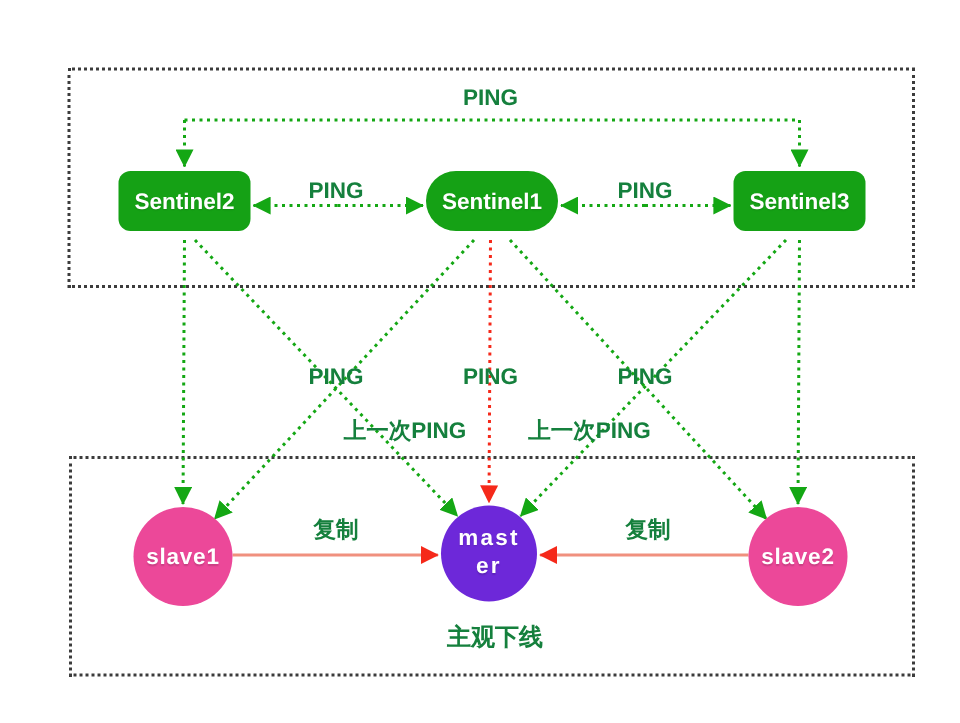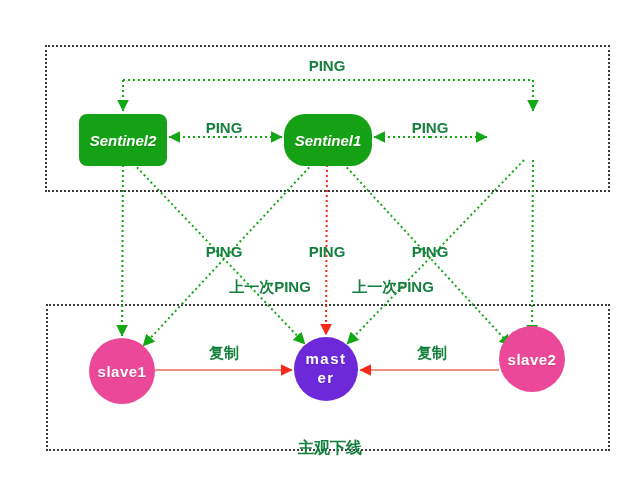--- a/index.html
+++ b/index.html
@@ -15,44 +15,43 @@
     position: absolute;
     box-sizing: border-box;
     border: 2px dotted #3c3c3c;
     z-index: 0;
   }
   #grp-sentinel { left: 45px; top: 45px; width: 565px; height: 147px; }
   #grp-redis    { left: 46px; top: 304px; width: 564px; height: 147px; }
   #wires { position: absolute; left: 0; top: 0; z-index: 1; }
   .nodebox {
     position: absolute;
-    width: 88px; height: 52px;
+    width: 88px; height: 40px;
     background: #15a115;
     border-radius: 8px;
     display: flex; align-items: center; justify-content: center;
     color: #fff; font-weight: bold; font-size: 15px;
     z-index: 2;
     text-shadow: 0 1px 1px rgba(0,0,0,0.15);
-    font-style: italic;
   }
   #node-sentinel2 { left: 79px;  top: 114px; }
   #node-sentinel1 { left: 284px; top: 114px; border-radius: 21px; }
   #node-sentinel3 { left: 489px; top: 114px; }
   .circlenode {
     position: absolute;
     border-radius: 50%;
     display: flex; align-items: center; justify-content: center;
     color: #fff; font-weight: bold; font-size: 15px;
     letter-spacing: 0.5px;
     z-index: 2;
     text-shadow: 0 1px 1px rgba(0,0,0,0.15);
   }
   .slave { width: 66px; height: 66px; background: #ec4899; }
   #node-slave1 { left: 89px;  top: 338px; }
-  #node-slave2 { left: 499px; top: 326px; }
+  #node-slave2 { left: 499px; top: 338px; }
   #node-master {
     left: 294px; top: 337px;
     width: 64px; height: 64px;
     background: #6d28d9;
   }
   #node-master .wraplbl {
     width: 50px;
     word-break: break-all;
     text-align: center;
     line-height: 1.25;
@@ -109,20 +108,23 @@
     <line x1="155" y1="370" x2="292" y2="370" stroke="#f0907e" stroke-width="2" marker-end="url(#ar)"></line>
     <line x1="499" y1="370" x2="360" y2="370" stroke="#f0907e" stroke-width="2" marker-end="url(#ar)"></line>
   </svg>
 
   <div id="node-sentinel2" class="nodebox">
     <span>Sentinel2</span>
   </div>
   <div id="node-sentinel1" class="nodebox">
     <span>Sentinel1</span>
   </div>
+  <div id="node-sentinel3" class="nodebox">
+    <span>Sentinel3</span>
+  </div>
 
   <div id="node-slave1" class="circlenode slave">
     <span>slave1</span>
   </div>
   <div id="node-master" class="circlenode">
     <span class="wraplbl">master</span>
   </div>
   <div id="node-slave2" class="circlenode slave">
     <span>slave2</span>
   </div>
@@ -130,15 +132,15 @@
   <div class="lbl" style="left:327px; top:57px;">PING</div>
   <div class="lbl" style="left:224px; top:119px;">PING</div>
   <div class="lbl" style="left:430px; top:119px;">PING</div>
   <div class="lbl" style="left:224px; top:243px;">PING</div>
   <div class="lbl" style="left:327px; top:243px;">PING</div>
   <div class="lbl" style="left:430px; top:243px;">PING</div>
   <div class="lbl" style="left:270px; top:278px;">上一次PING</div>
   <div class="lbl" style="left:393px; top:278px;">上一次PING</div>
   <div class="lbl" style="left:224px; top:344px;">复制</div>
   <div class="lbl" style="left:432px; top:344px;">复制</div>
-  <div id="lbl-status" class="lbl" style="left:330px; top:415px;margin-top:23px;">主观下线</div>
+  <div id="lbl-status" class="lbl" style="left:330px; top:415px;">主观下线</div>
 
 </div>
 
 </body></html>

